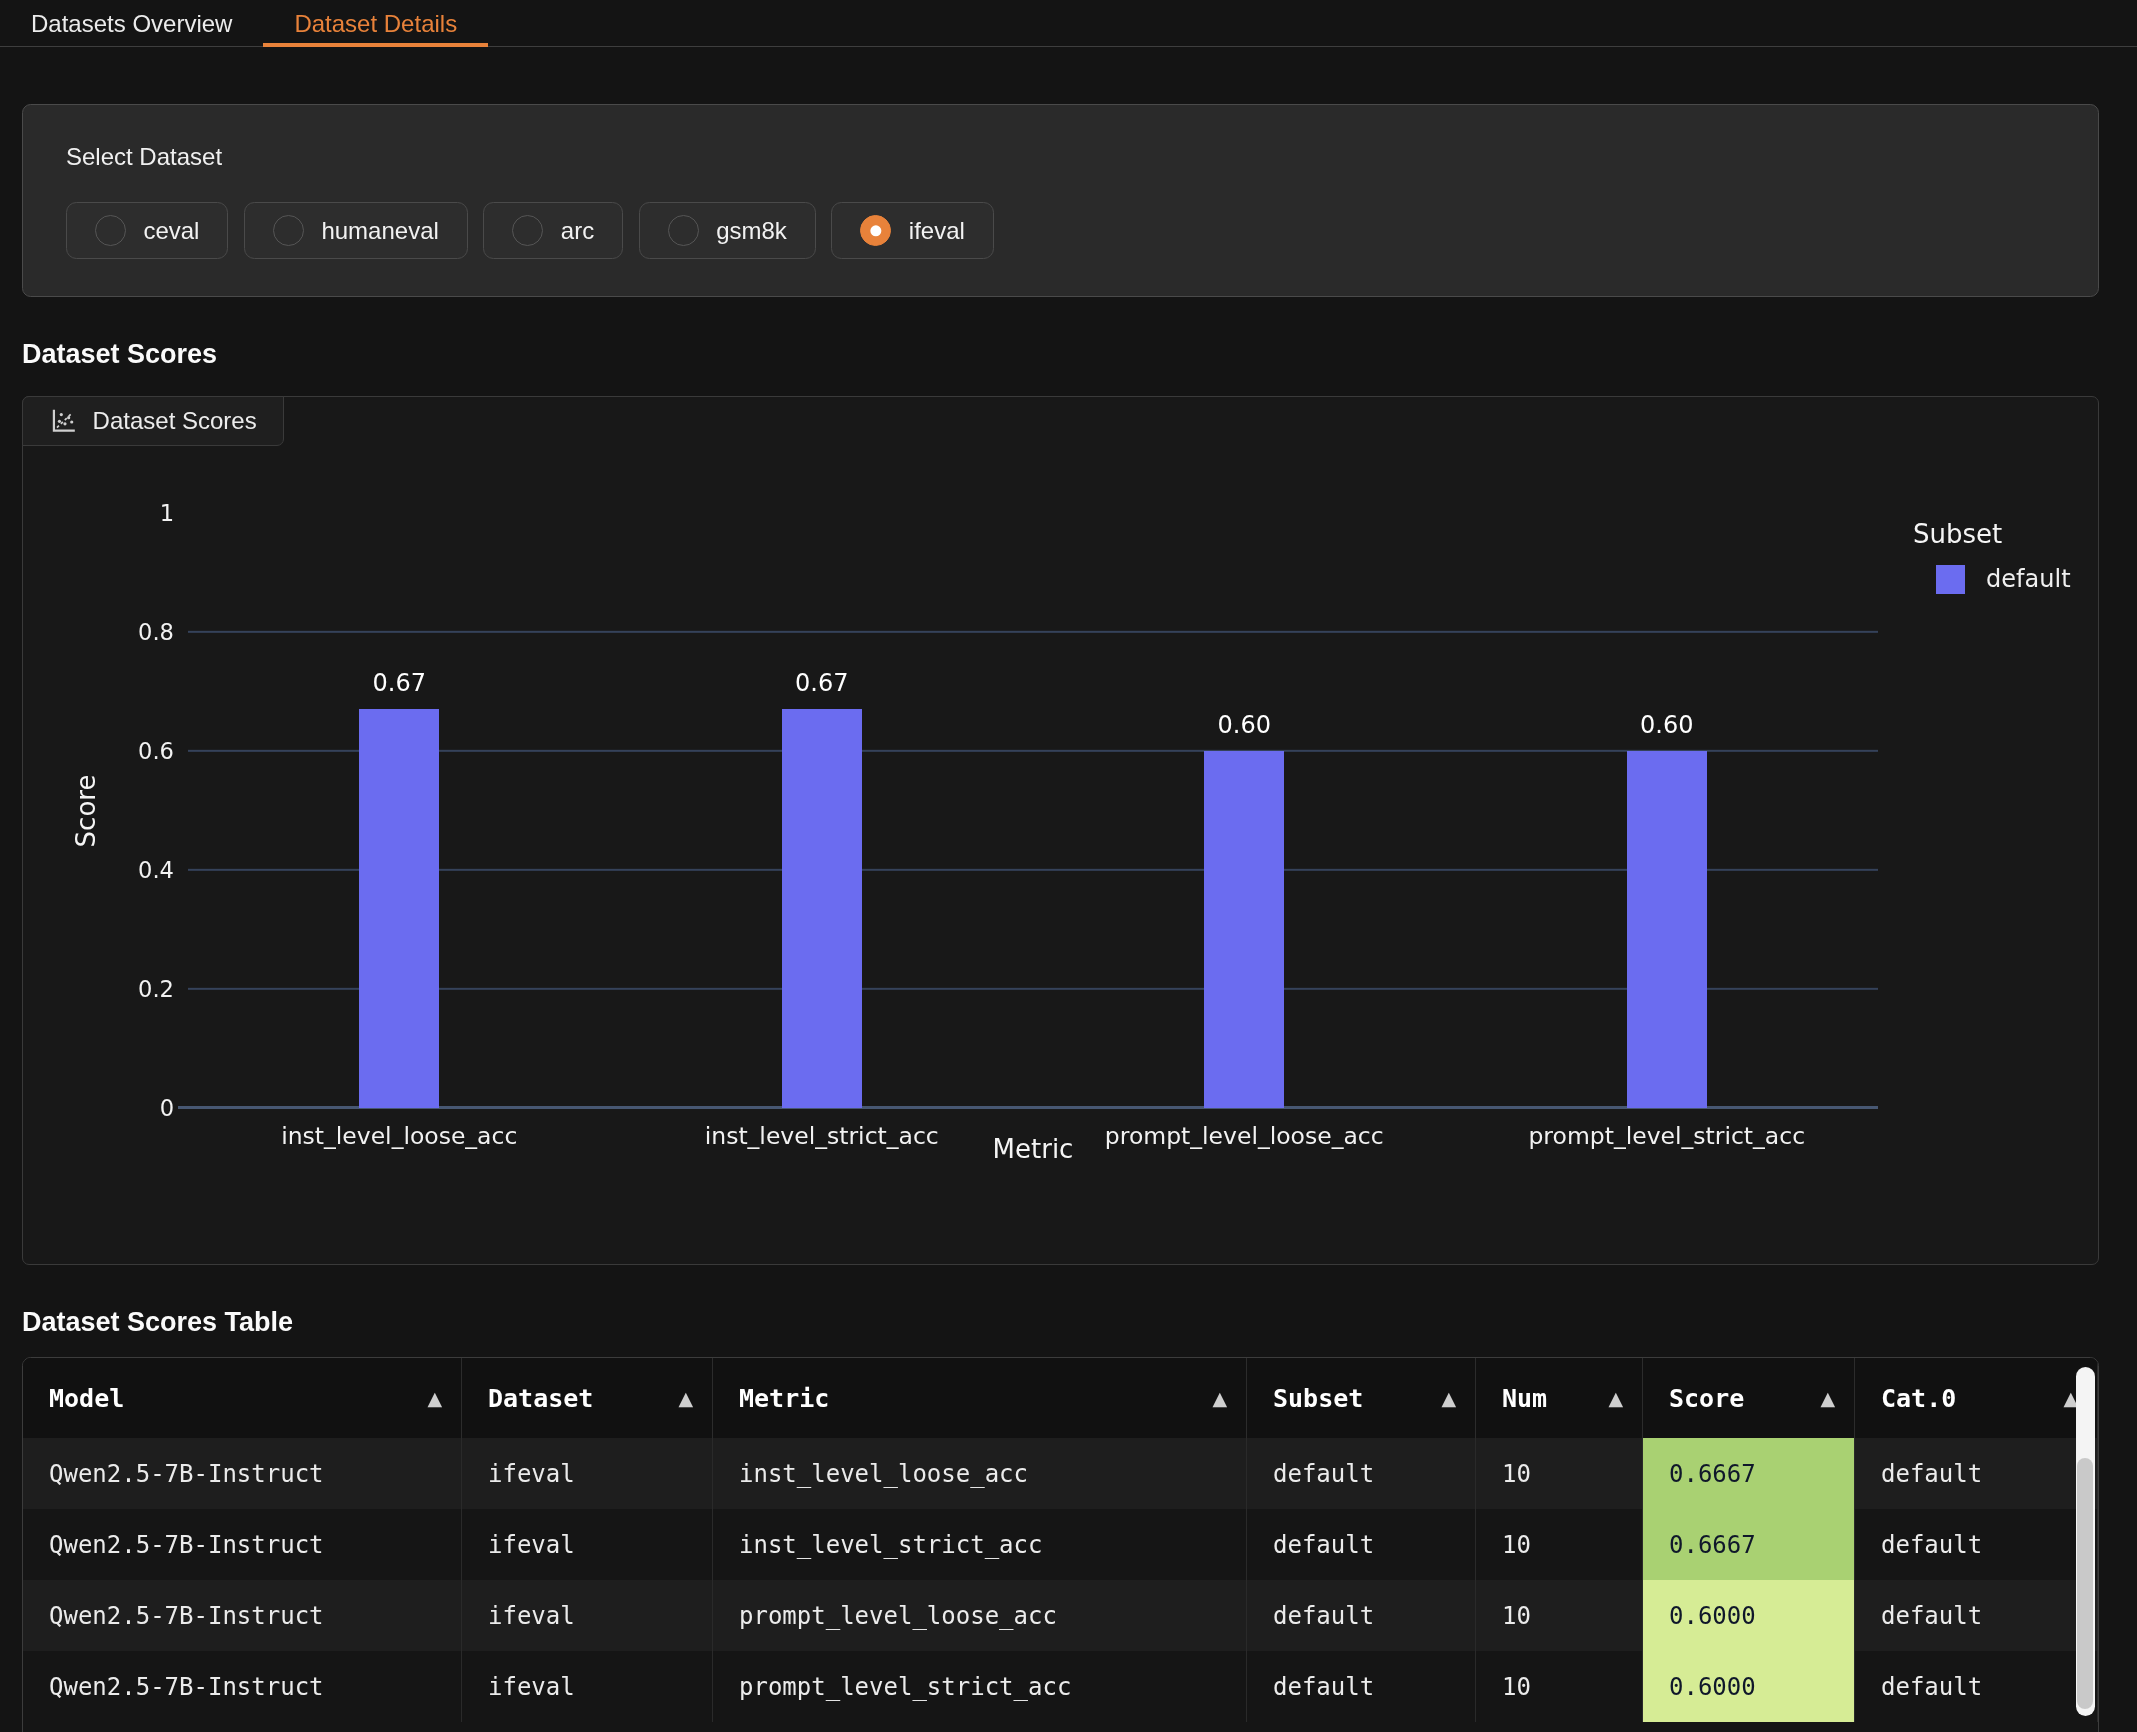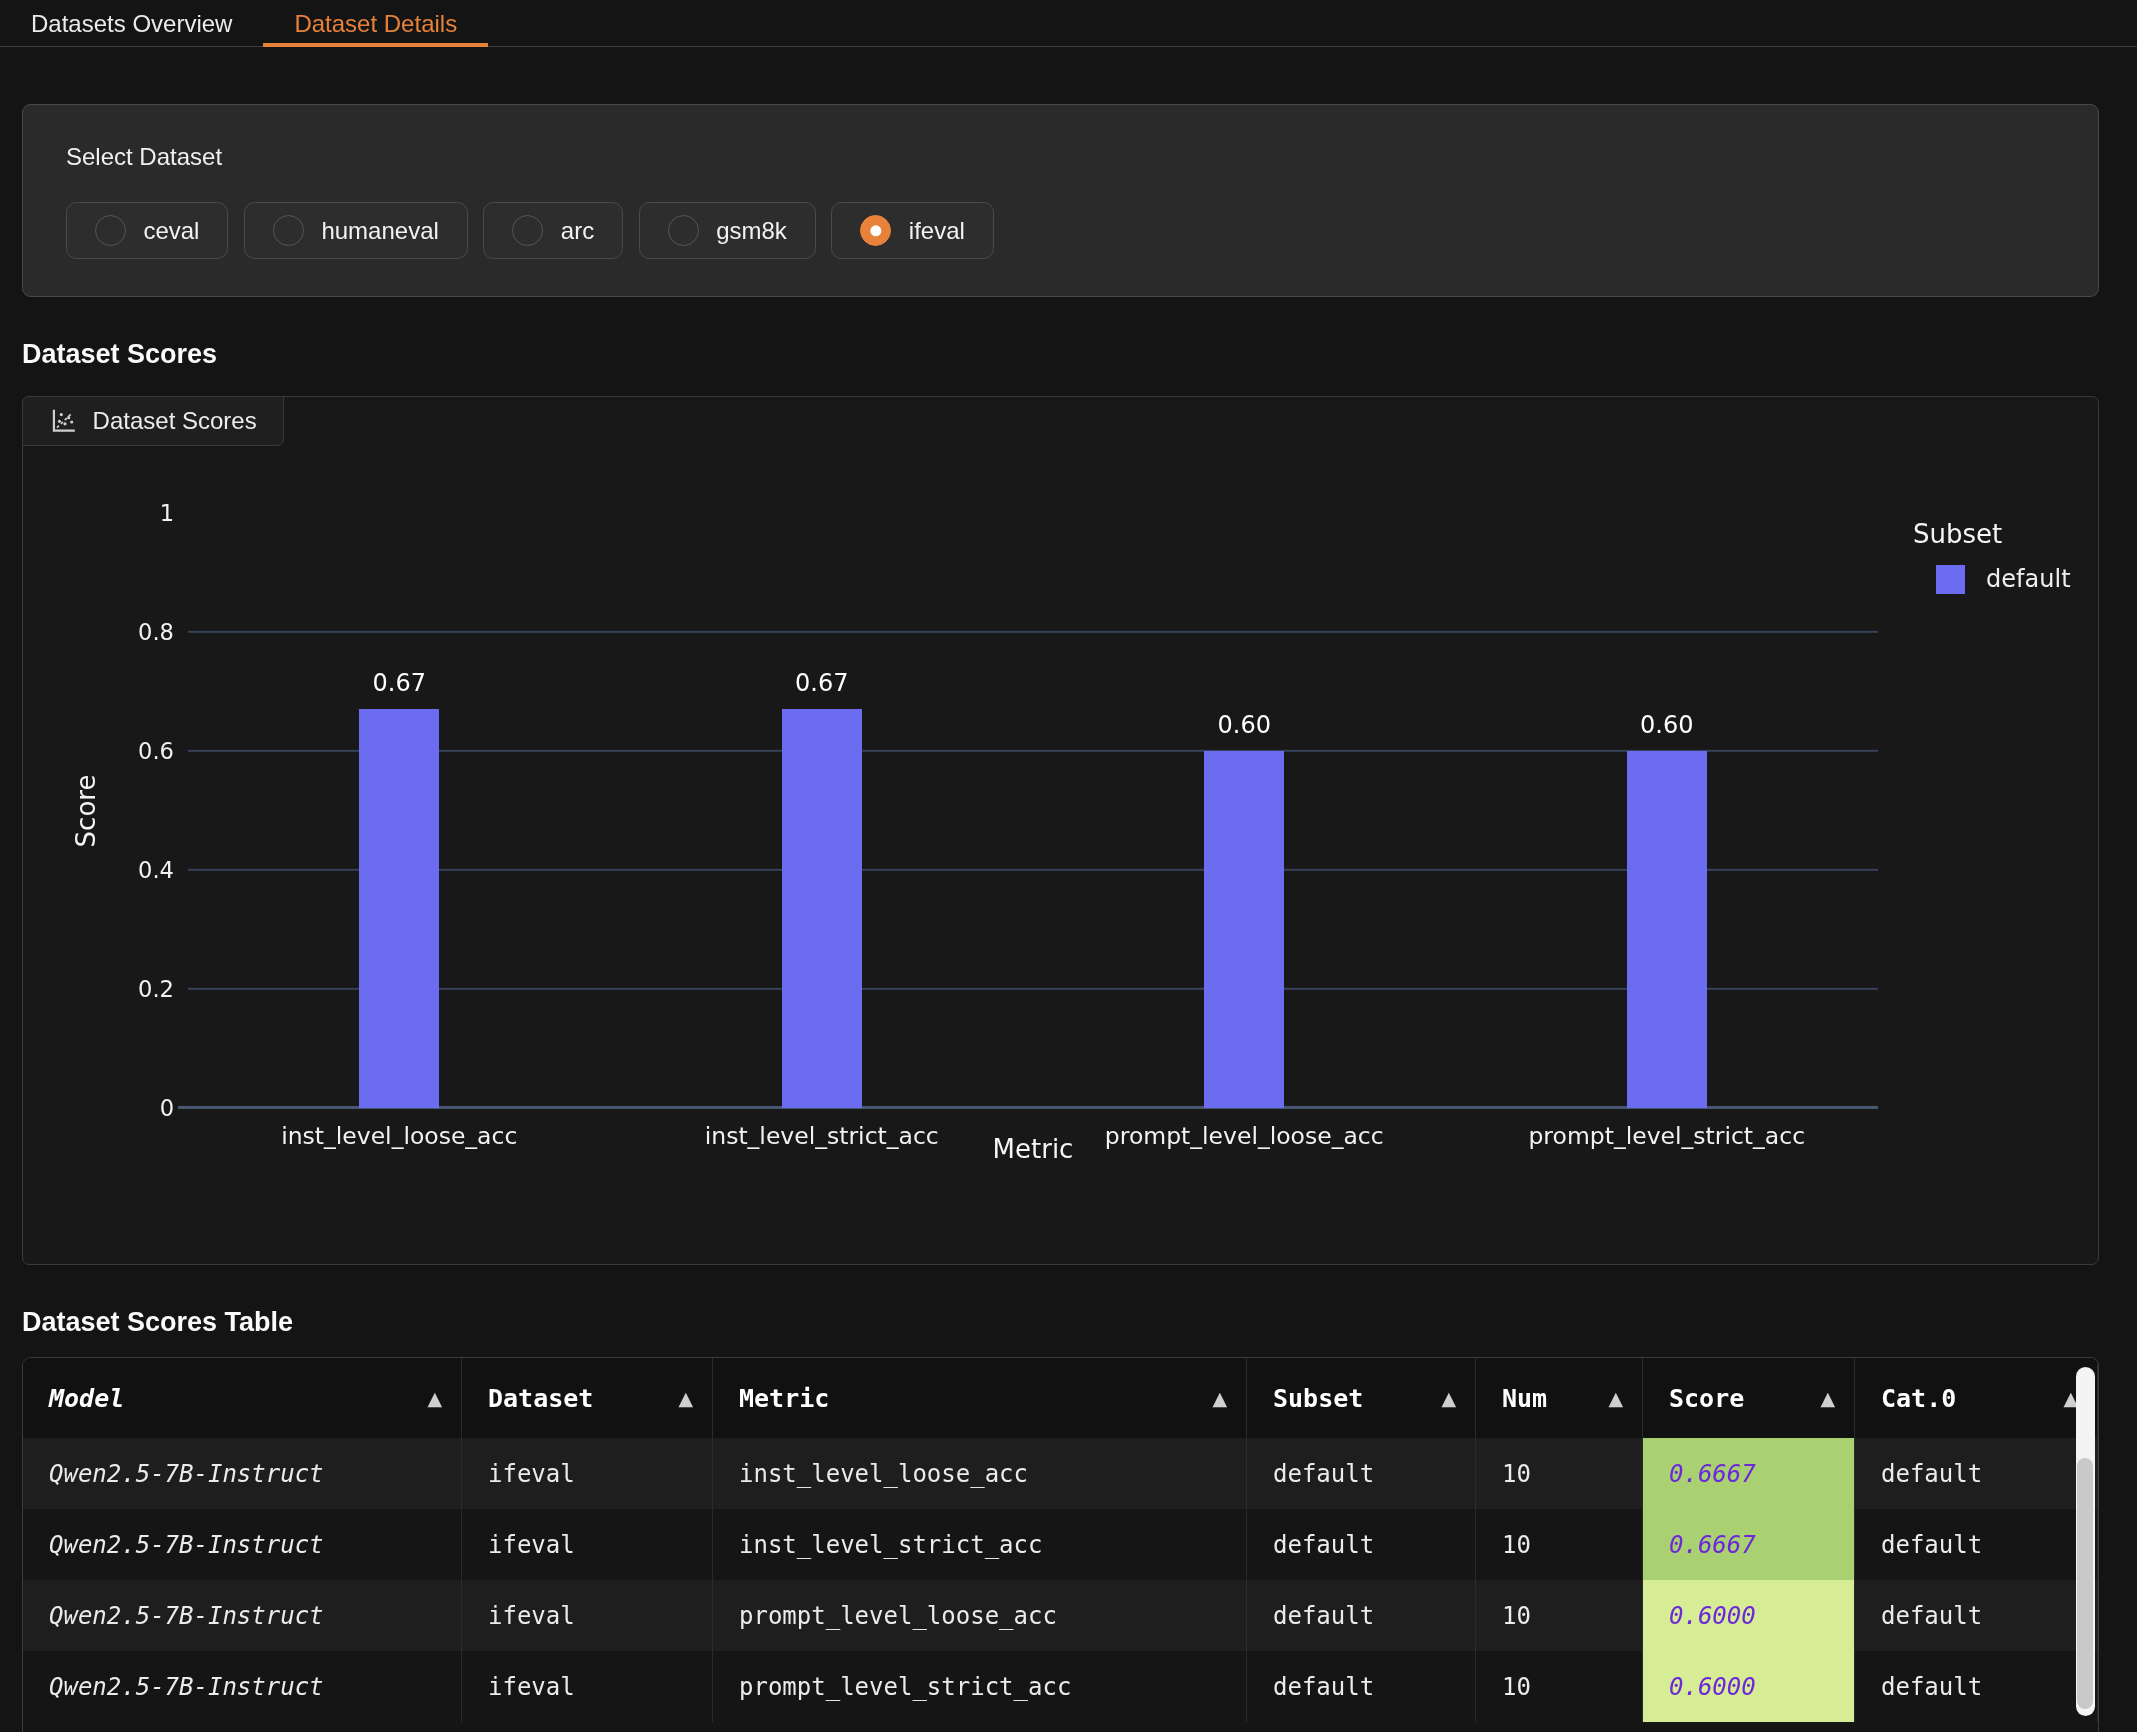--- a/index.html
+++ b/index.html
@@ -242,21 +242,21 @@
     color:#fff;
     cursor:pointer;
   }
   .th .th-label{flex:1;}
   .sort-icon{
     font-size:19px;
     color:#cfcfcf;
     margin:0 19px 0 8.7px;
     font-family:"DejaVu Sans",sans-serif;
   }
-  .c0{width:439px;font-style:italic;}
+  .c0{width:439px;}
   .c1{width:251px;gap:29px;}
   .c2{width:534px;}
   .c3{width:229px;}
   .c4{width:167px;}
   .c5{width:212px;}
   .c6{flex:1;}
   .trow{
     display:flex;
     height:71px;
   }
@@ -265,21 +265,21 @@
   .td{
     display:flex;
     align-items:center;
     padding-left:26px;
     border-right:0.9px solid #2a2a2a;
     font-size:24px;
     color:#ebebeb;
     white-space:nowrap;
     overflow:hidden;
   }
-  .td.score{color:#6d28d9;font-style:italic;}
+  .td.score{color:#0f172a;}
   .tbody-spacer{height:31px;}
   .vscroll{
     position:absolute;
     top:8.7px;right:3.5px;bottom:37px;
     width:19px;
     background:#f4f4f4;
     border-radius:10.4px;
   }
   .vscroll-thumb{
     position:absolute;

